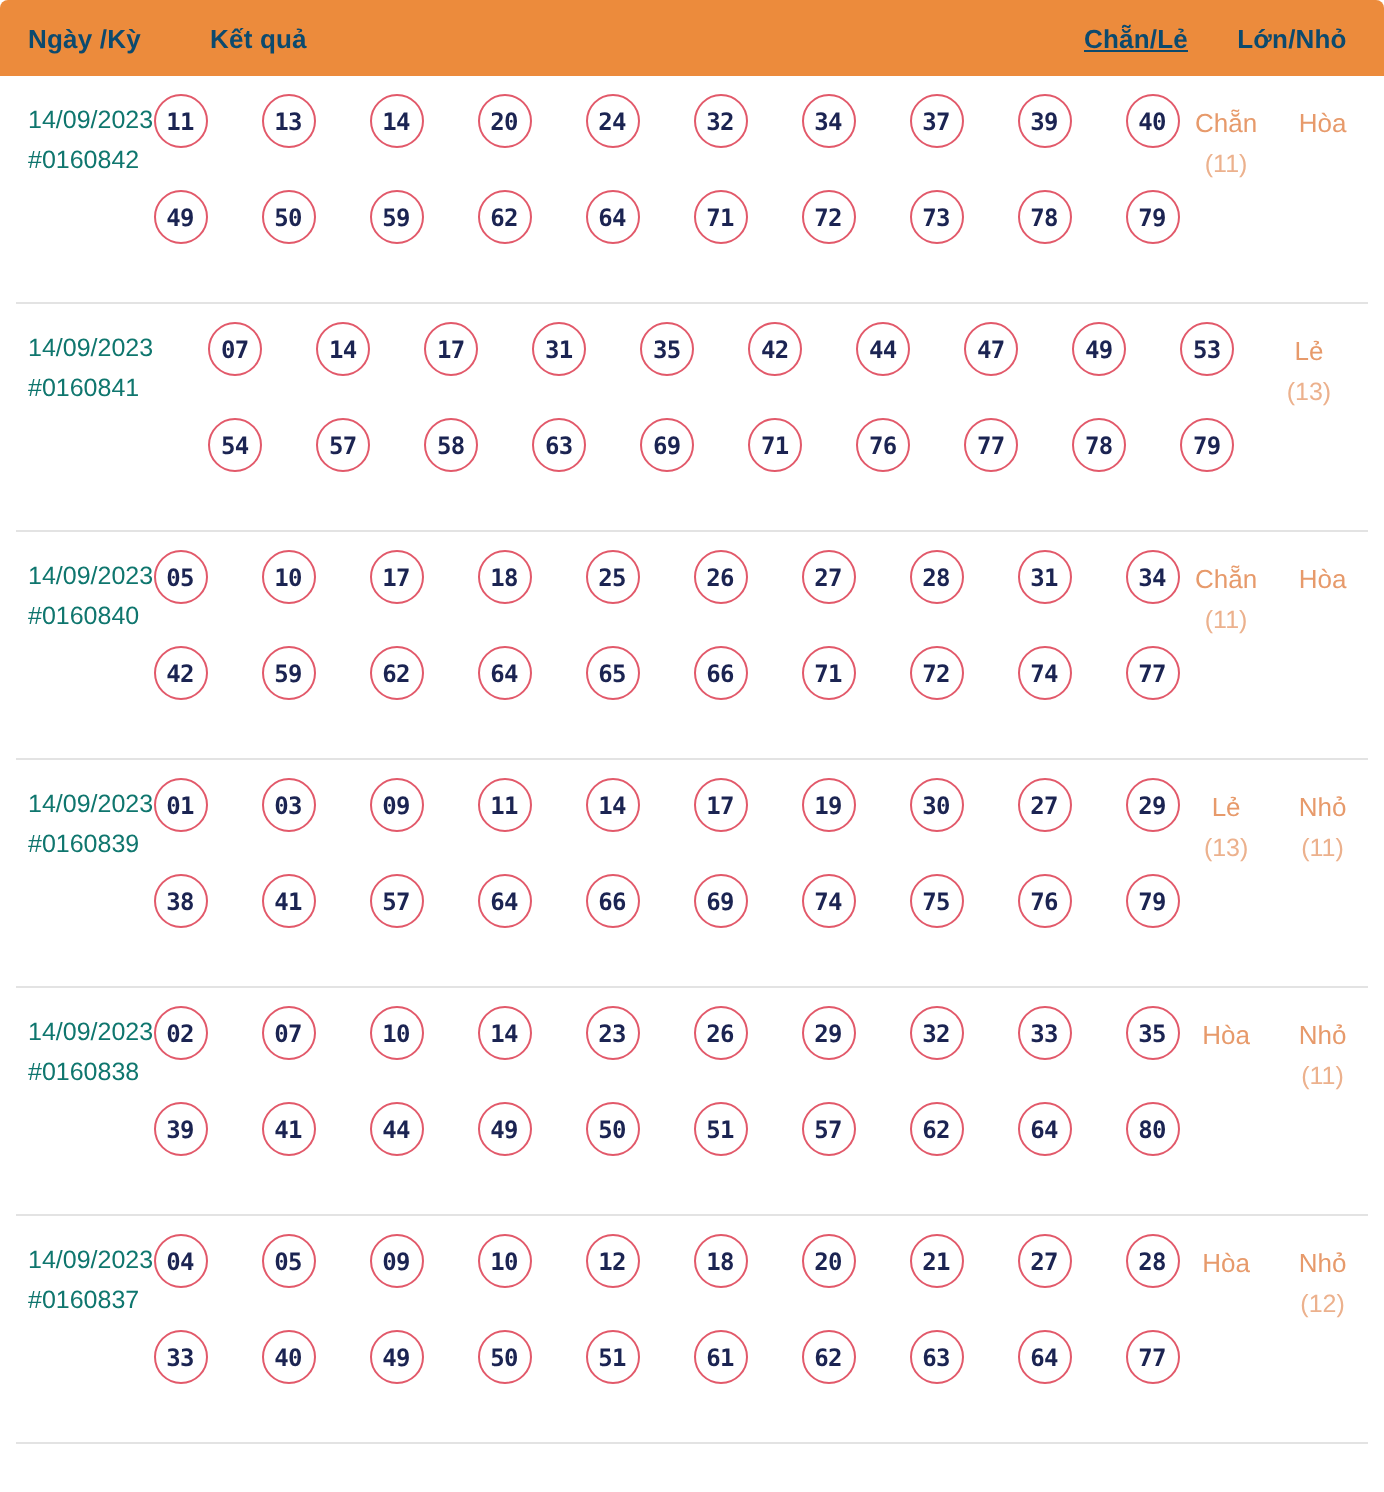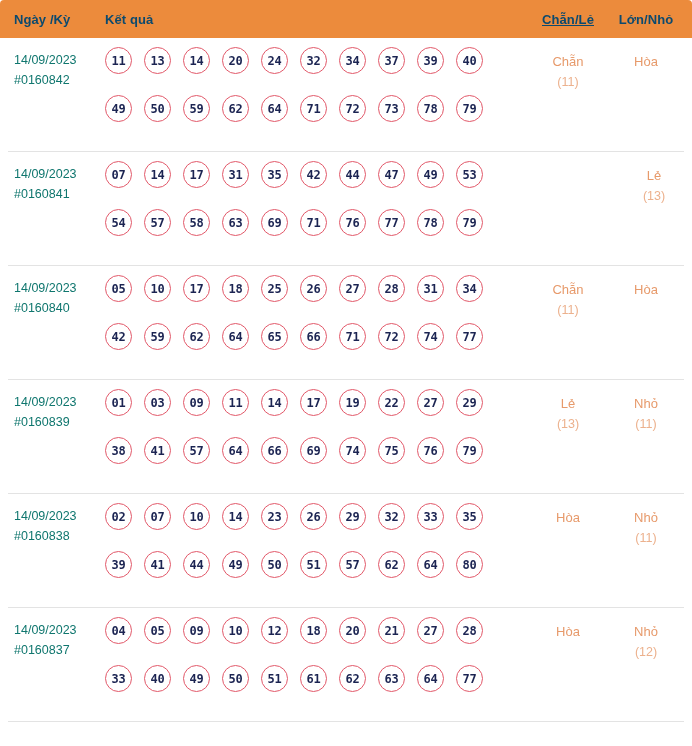--- a/index.html
+++ b/index.html
@@ -68,21 +68,21 @@
   }
   .cell-date .draw-id { display: block; }
 
   .cell-result {
     flex: 1 1 auto;
     padding-top: 9px;
     box-sizing: border-box;
   }
   .ball-line {
     display: flex;
-    gap: 12px;
+    gap: 27px;
     margin-bottom: 21px;
   }
   .ball-line:last-child { margin-bottom: 0; }
 
   .ball {
     width: 27px;
     height: 27px;
     border: 1.4px solid #e2596a;
     border-radius: 50%;
     background: #ffffff;
@@ -221,21 +221,21 @@
         <div class="cell-date"><span>14/09/2023</span><span class="draw-id">#0160839</span></div>
         <div class="cell-result">
           <div class="ball-line">
             <div class="ball">01</div>
             <div class="ball">03</div>
             <div class="ball">09</div>
             <div class="ball">11</div>
             <div class="ball">14</div>
             <div class="ball">17</div>
             <div class="ball">19</div>
-            <div class="ball">22</div>
+            <div class="ball">30</div>
             <div class="ball">27</div>
             <div class="ball">29</div>
           </div>
           <div class="ball-line">
             <div class="ball">38</div>
             <div class="ball">41</div>
             <div class="ball">57</div>
             <div class="ball">64</div>
             <div class="ball">66</div>
             <div class="ball">69</div>

